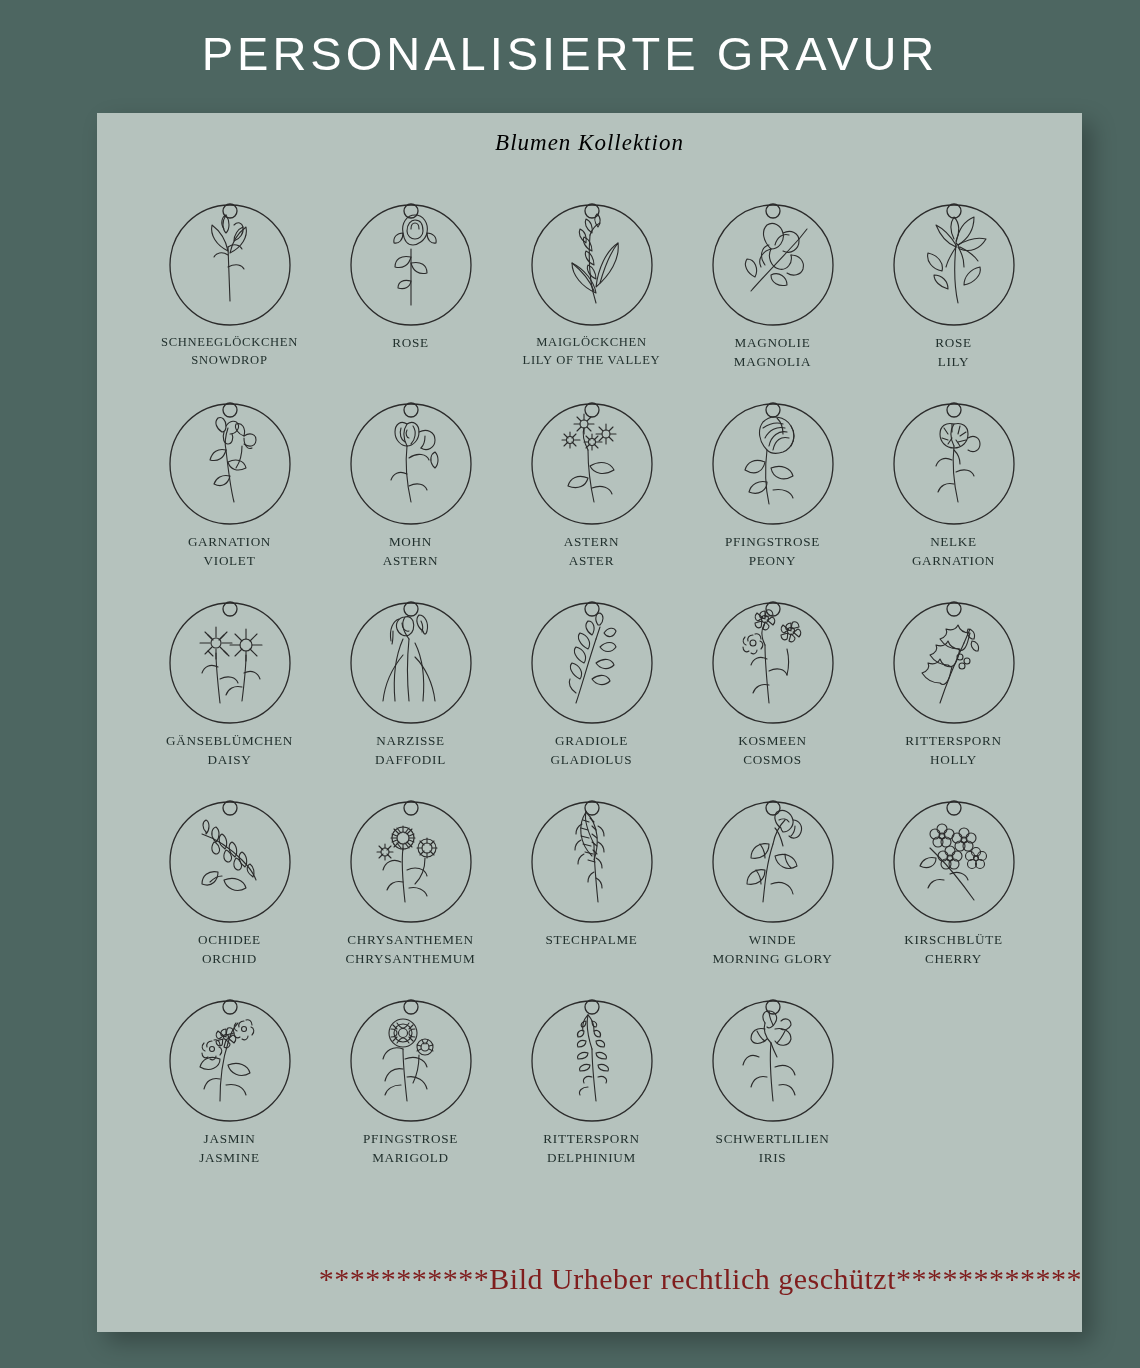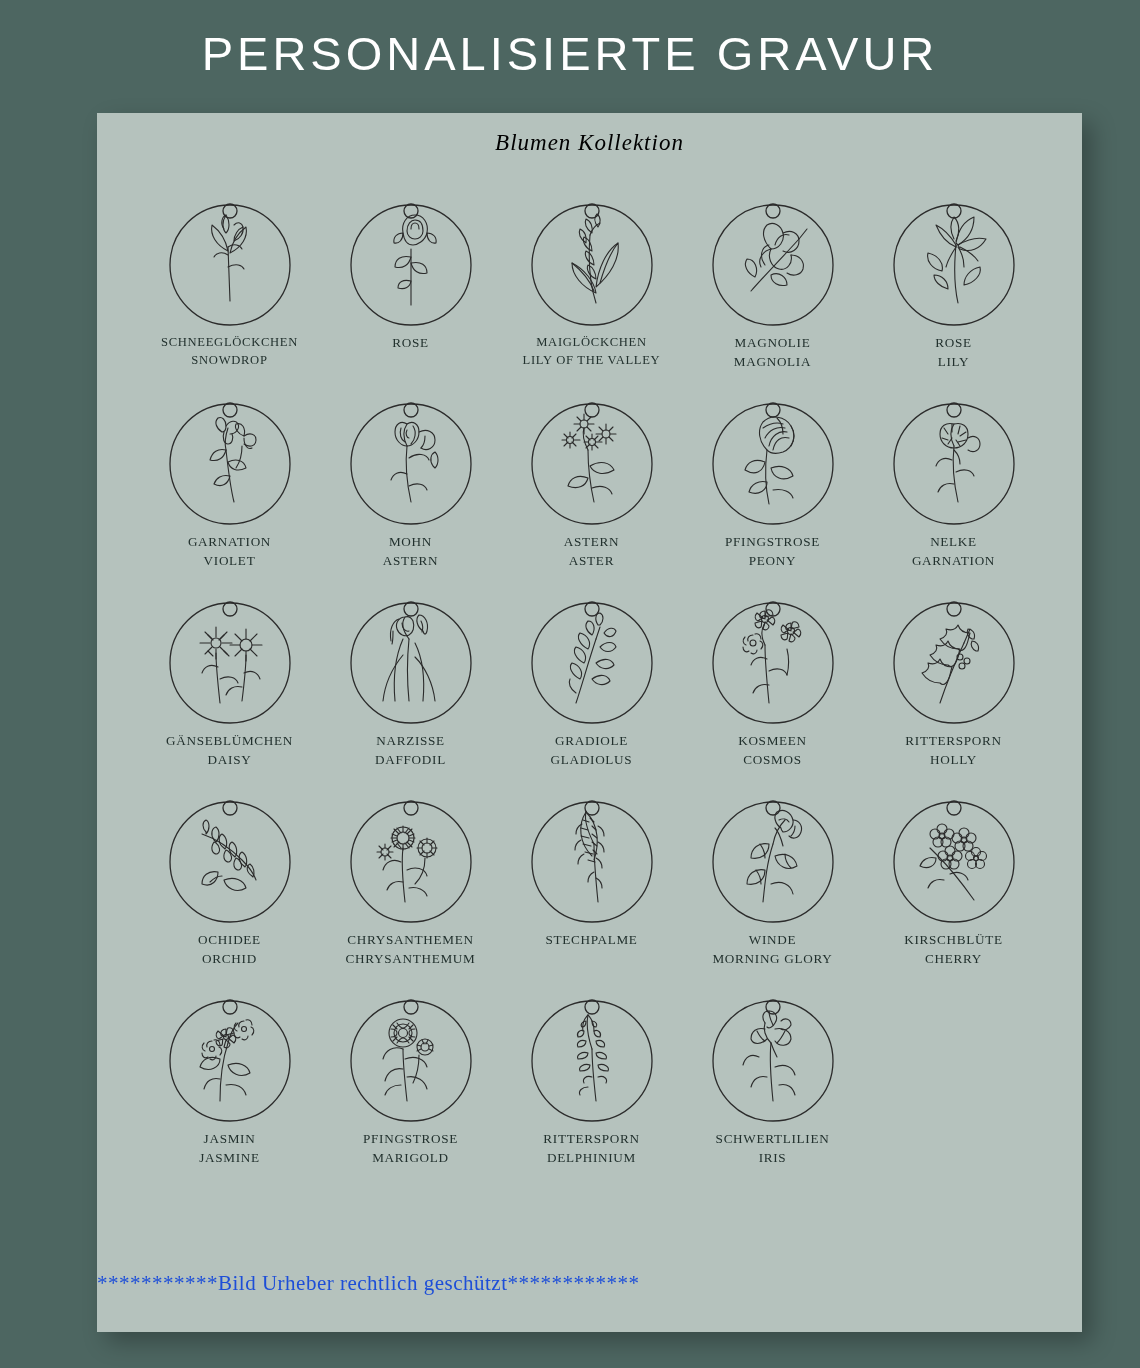--- a/index.html
+++ b/index.html
@@ -96,24 +96,24 @@
 
   .cell.wide .label-de, .cell.wide .label-en {
     font-size: 12.6px;
   }
 
   .footer-note {
     position: absolute;
     bottom: 36px;
     left: 0;
     width: 985px;
-    text-align: left;
-    color: #1d4ed8;
+    text-align: right;
+    color: #7f1d1d;
     font-family: "Liberation Serif", serif;
-    font-size: 21px;
+    font-size: 30px;
     letter-spacing: 0.5px;
   }
 </style>
 </head>
 <body>
 
 <div class="poster-title">PERSONALISIERTE GRAVUR</div>
 
 <div class="board">
 

